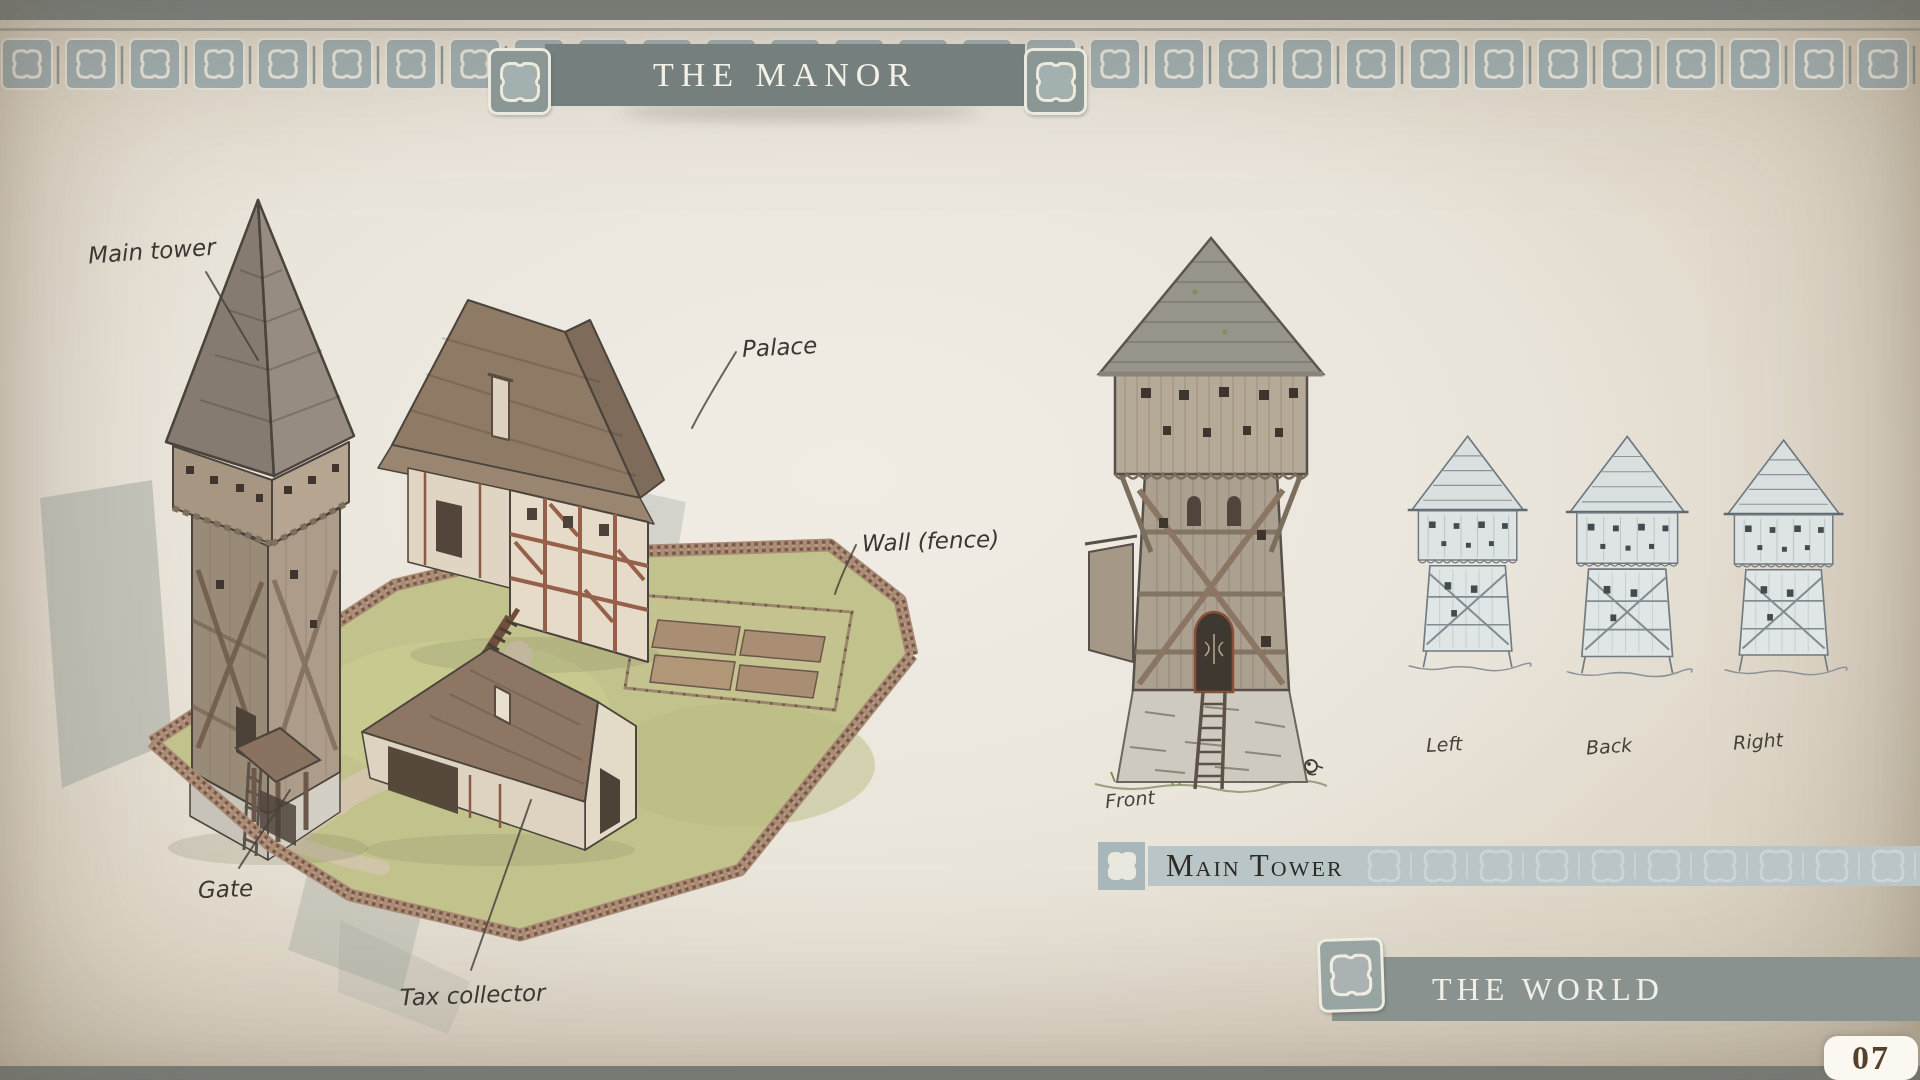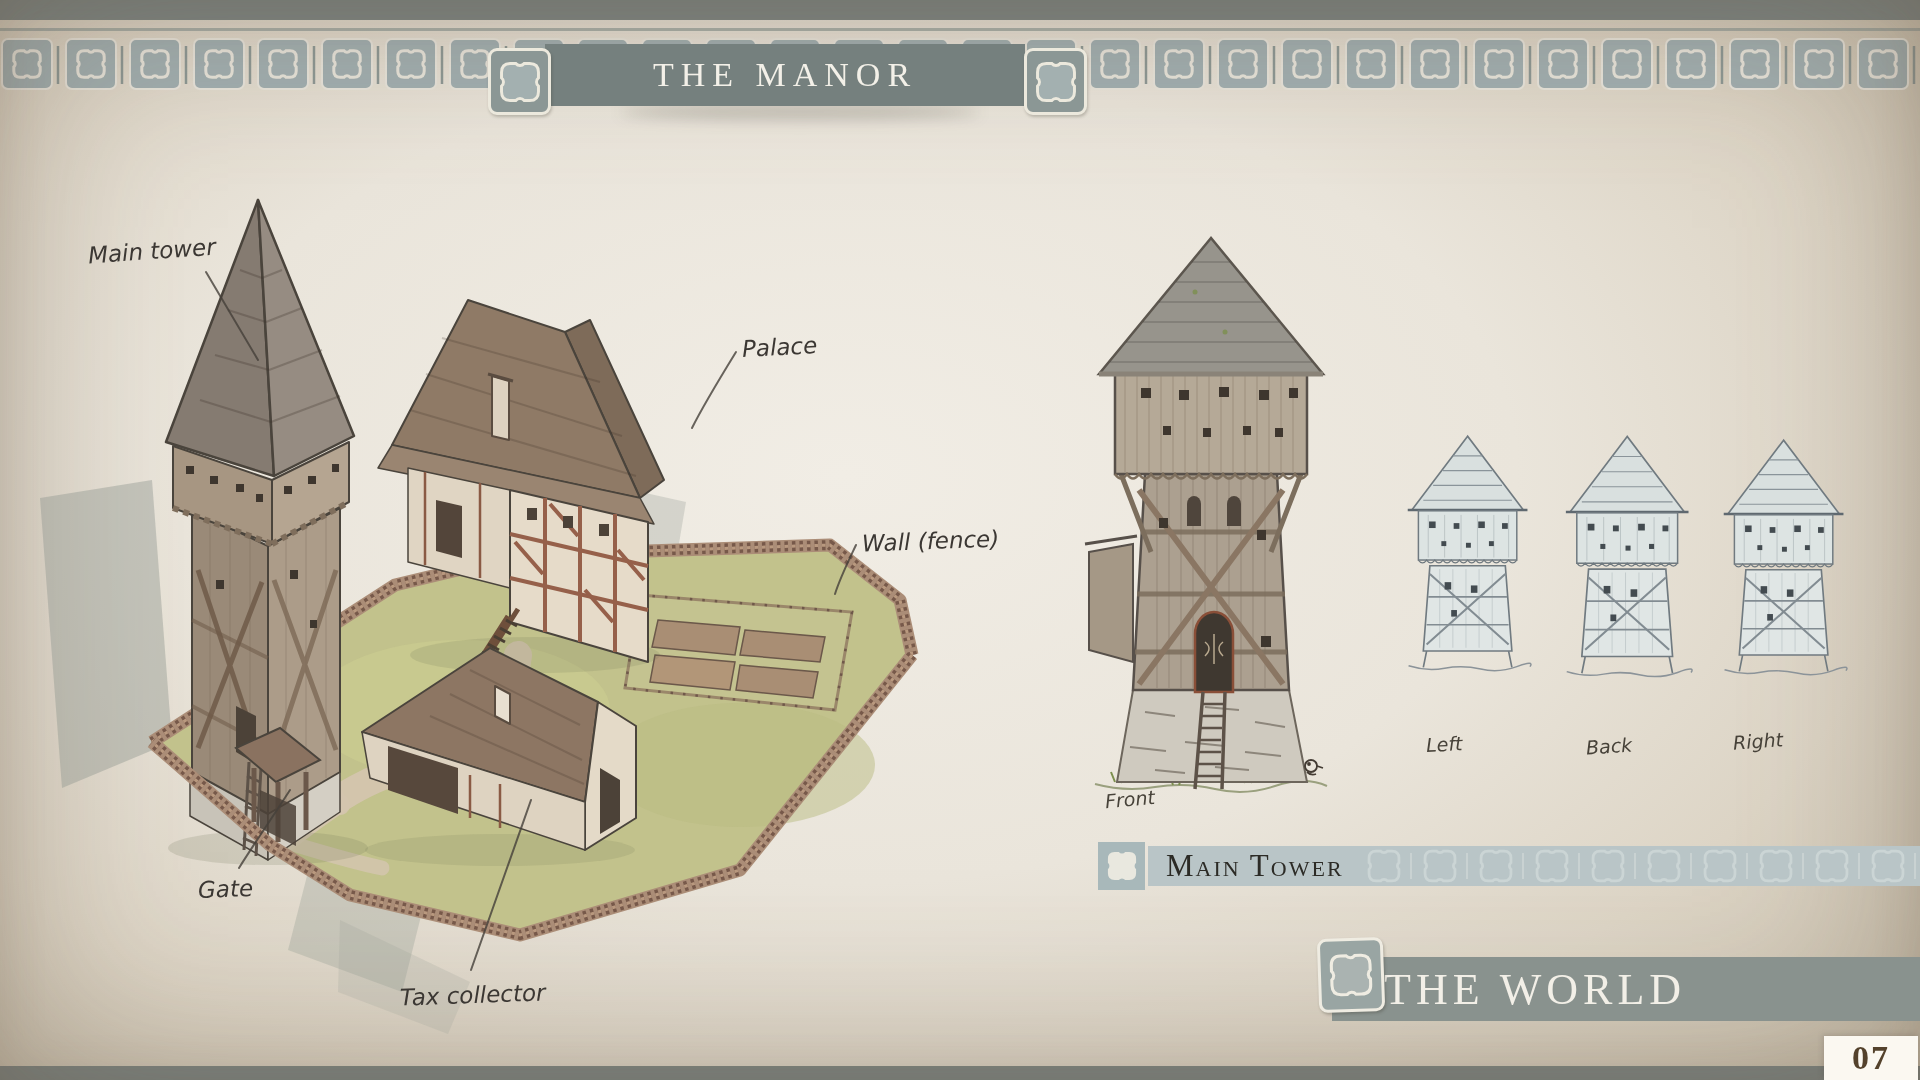--- a/index.html
+++ b/index.html
@@ -55,24 +55,24 @@
     margin-left:18px;font-weight:500;}
   .mt-pattern{position:absolute;right:0;top:0;}
   
   .world-banner{left:1318px;top:938px;width:602px;height:84px;z-index:5;}
   .world-icon{position:absolute;left:0;top:0;width:60px;height:68px;background:#99a5a3;
     border:3px solid #efece2;border-radius:9px;transform:rotate(-2deg);
     display:flex;align-items:center;justify-content:center;box-shadow:1px 2px 3px rgba(60,55,45,.3);}
   .world-icon svg{width:44px;height:44px;}
   .world-bar{position:absolute;left:14px;top:19px;width:588px;height:64px;background:#89928e;
     display:flex;align-items:center;}
-  .world-bar span{color:#f2efe7;font-size:44px;letter-spacing:5px;margin-left:52px;}
+  .world-bar span{color:#f2efe7;font-size:32px;letter-spacing:5px;margin-left:100px;}
   
   .page-num{left:1824px;top:1036px;width:94px;height:44px;background:#fbf8f1;z-index:7;
-    display:flex;align-items:center;justify-content:center;box-shadow:-2px -2px 5px rgba(60,55,45,.15);}
+    display:flex;align-items:center;justify-content:center;box-shadow:-2px -2px 5px rgba(60,55,45,.15);border-radius:14px;}
   .page-num span{font-size:34px;font-weight:bold;color:#54422c;letter-spacing:2px;}
 </style>
 </head>
 <body>
 
 <div id="page">
 
   <svg width="0" height="0" style="position:absolute">
     <defs>
       <path id="pz" d="M27,6 H40 A13,13 0 0 0 60,6 H73 Q94,6 94,27 V40 A13,13 0 0 0 94,60 V73 Q94,94 73,94 H60 A13,13 0 0 0 40,94 H27 Q6,94 6,73 V60 A13,13 0 0 0 6,40 V27 Q6,6 27,6 Z"></path>

